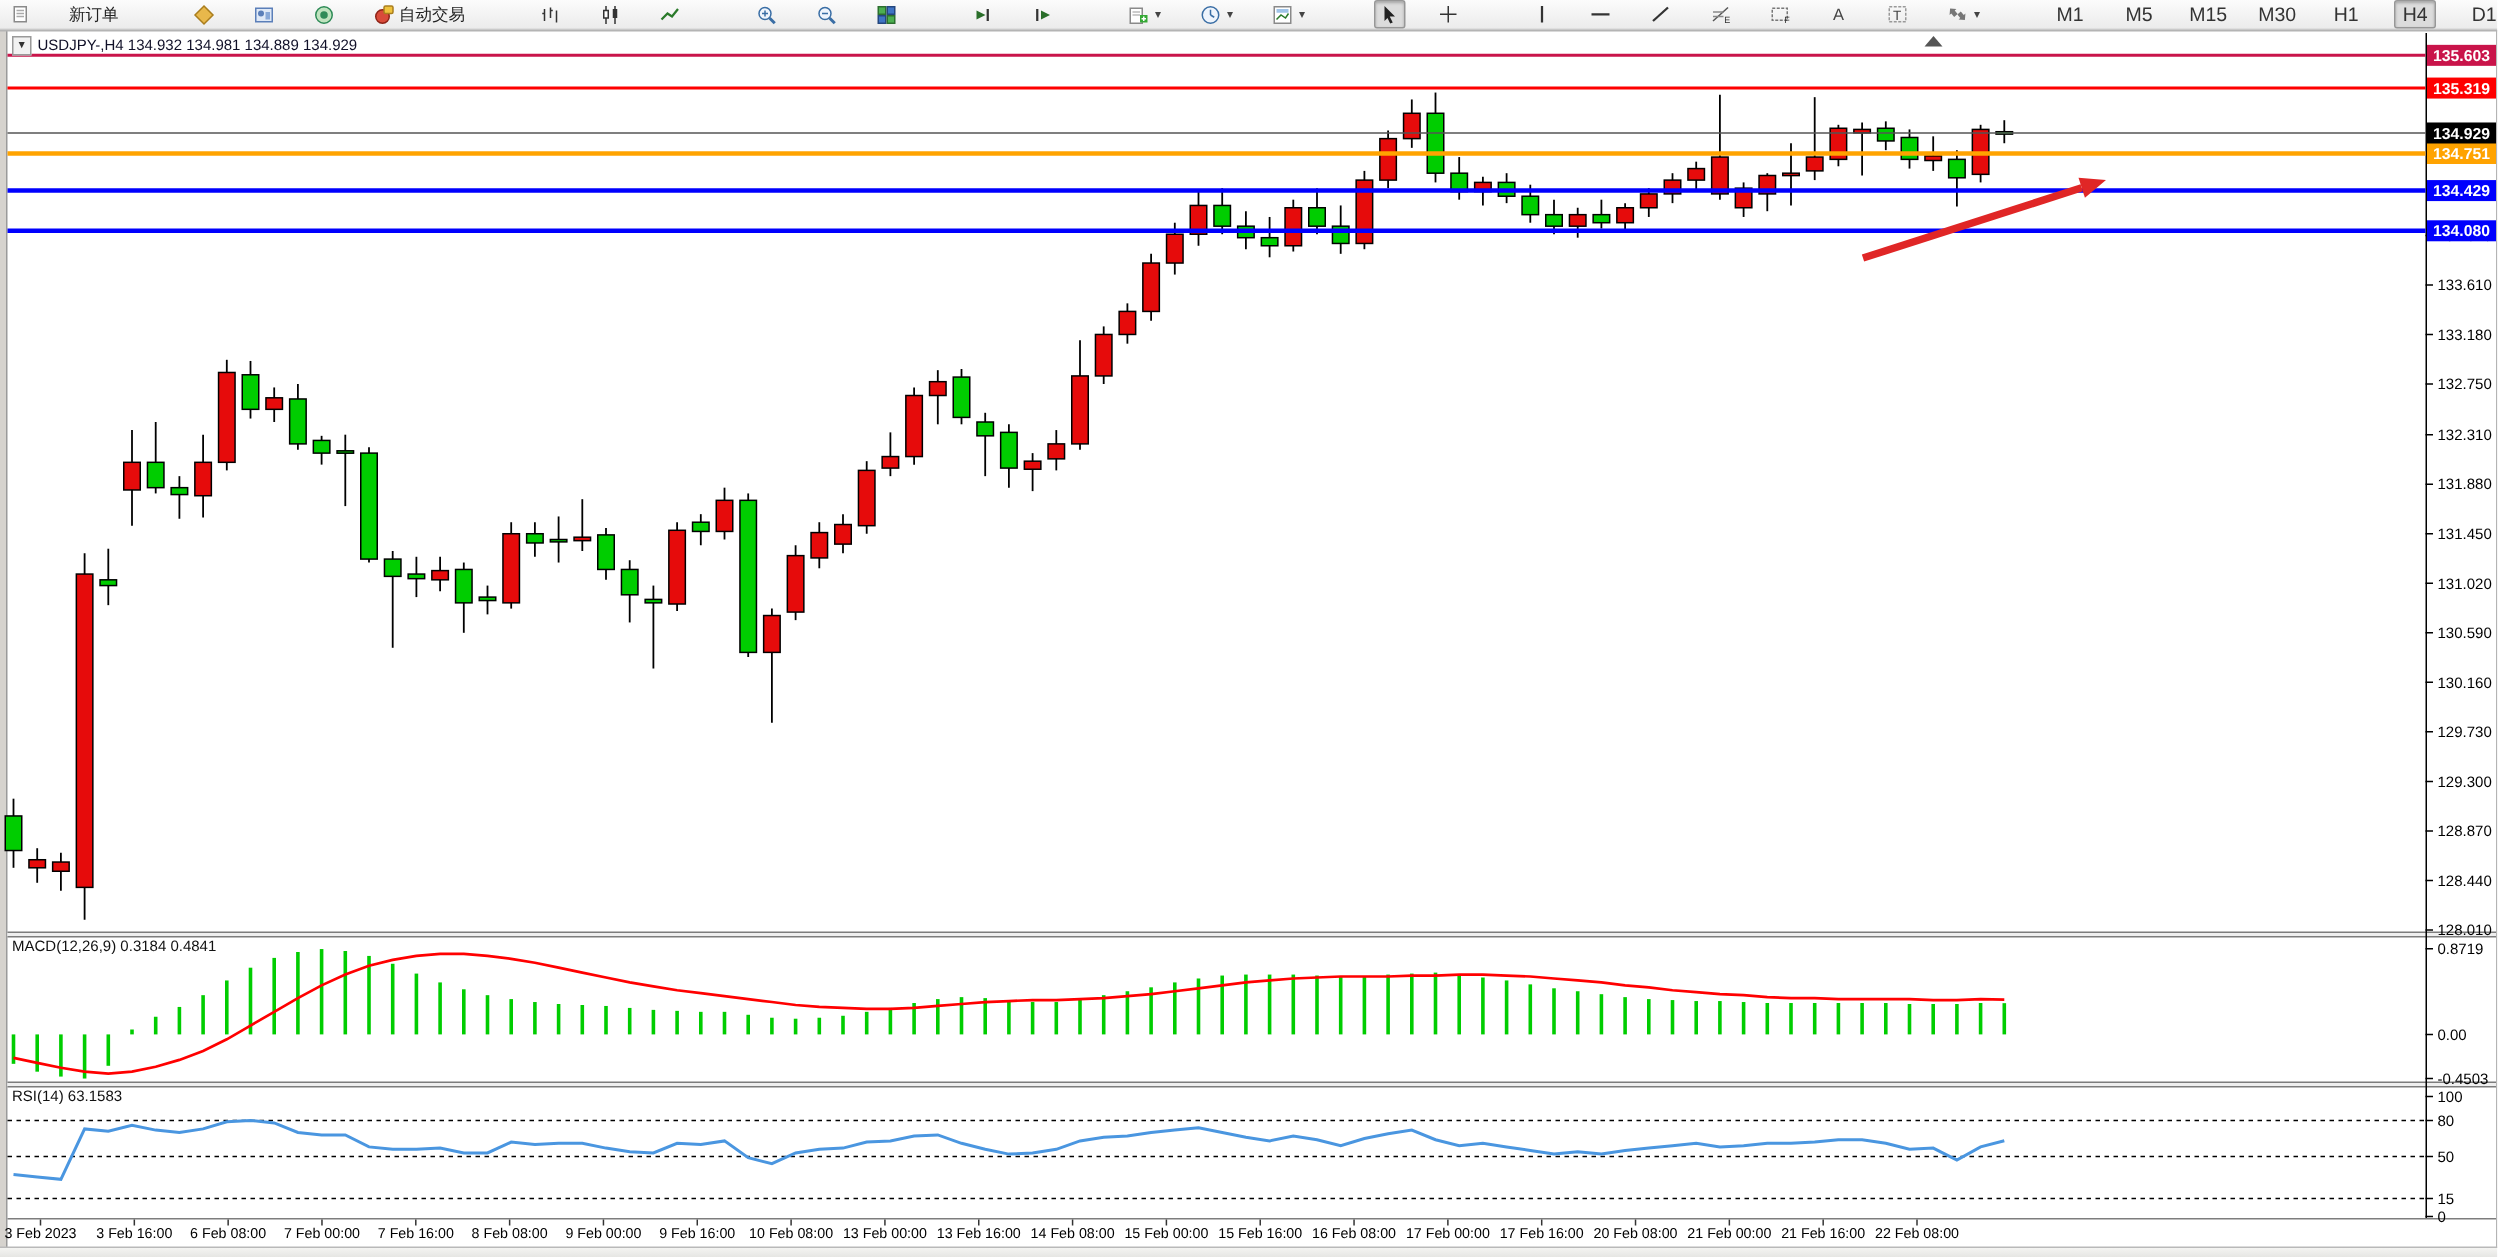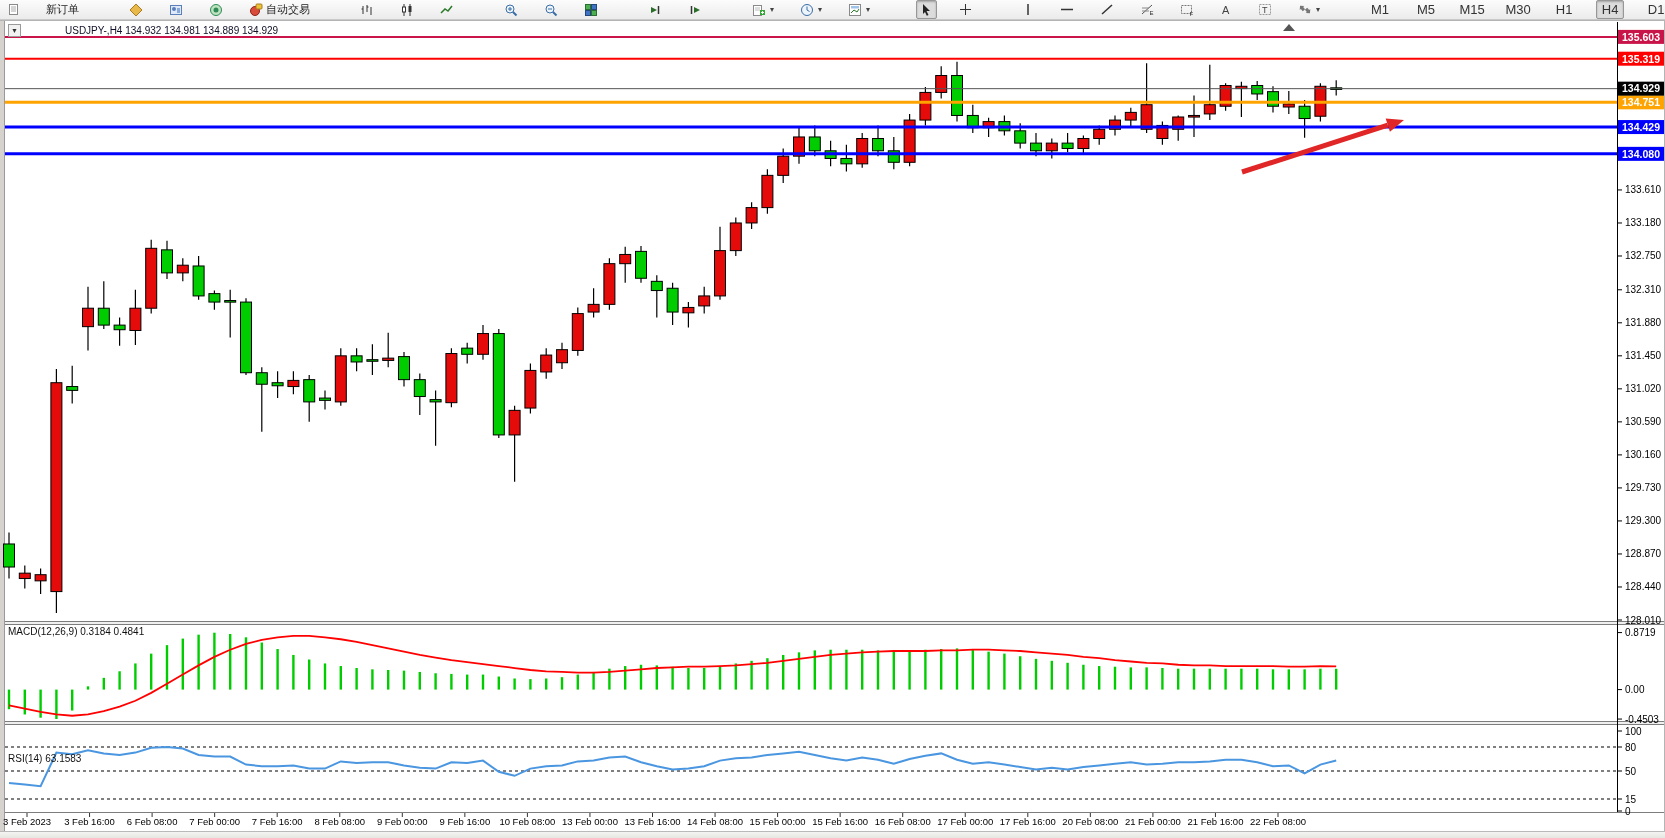--- a/index.html
+++ b/index.html
@@ -20,21 +20,21 @@
   .badge{position:absolute;top:-4px;right:-5px;background:#e22;color:#fff;border-radius:50%;
     width:11px;height:11px;font-size:8px;line-height:11px;text-align:center;font-weight:bold;}
   .icon-wrap{position:relative;display:inline-flex;}
   svg text{font-family:"Liberation Sans",sans-serif;}
   
   .ovl{position:absolute;z-index:4;font-size:10px;color:#111;white-space:nowrap;}
   #chart-title{left:8px;top:24px;display:flex;align-items:center;gap:4px;}
   #sym-dd{width:11px;height:11px;border:1px solid #9a9a9a;background:#f2f2f2;font-size:7px;
     display:inline-flex;align-items:center;justify-content:center;color:#333;}
   #macd-label{left:8px;top:626px;}
-  #rsi-label{left:8px;top:753px;}
+  #rsi-label{left:8px;top:726px;}
   #statusbar{position:absolute;left:0;top:831px;width:1665px;height:7px;
     background:linear-gradient(#f4f4f2,#e6e6e3);border-top:1px solid #b9b9b9;box-sizing:border-box;}
 </style>
 </head>
 <body>
 
 <div id="root">
 
   <div id="toolbar">
     <span class="tb-btn">
@@ -657,19 +657,19 @@
         <text x="1152.8999999999999" y="825" font-size="9.5" fill="#000" text-anchor="middle">21 Feb 00:00</text>
         <line x1="1215.45" y1="813" x2="1215.45" y2="817" stroke="#333"></line>
         <text x="1215.45" y="825" font-size="9.5" fill="#000" text-anchor="middle">21 Feb 16:00</text>
         <line x1="1278" y1="813" x2="1278" y2="817" stroke="#333"></line>
         <text x="1278" y="825" font-size="9.5" fill="#000" text-anchor="middle">22 Feb 08:00</text>
       </g>
     </svg>
 
   <div class="ovl" id="chart-title">
     <span id="sym-dd">▼</span>
-    <span style="font-size:10px;color:#101028;margin-left:40px;">USDJPY-,H4  134.932 134.981 134.889 134.929</span>
+    <span style="font-size:10px;color:#101028;">USDJPY-,H4  134.932 134.981 134.889 134.929</span>
   </div>
   <div class="ovl" id="macd-label">MACD(12,26,9) 0.3184 0.4841</div>
   <div class="ovl" id="rsi-label">RSI(14) 63.1583</div>
 
   <div id="statusbar"></div>
 </div>
 
 </body></html>

